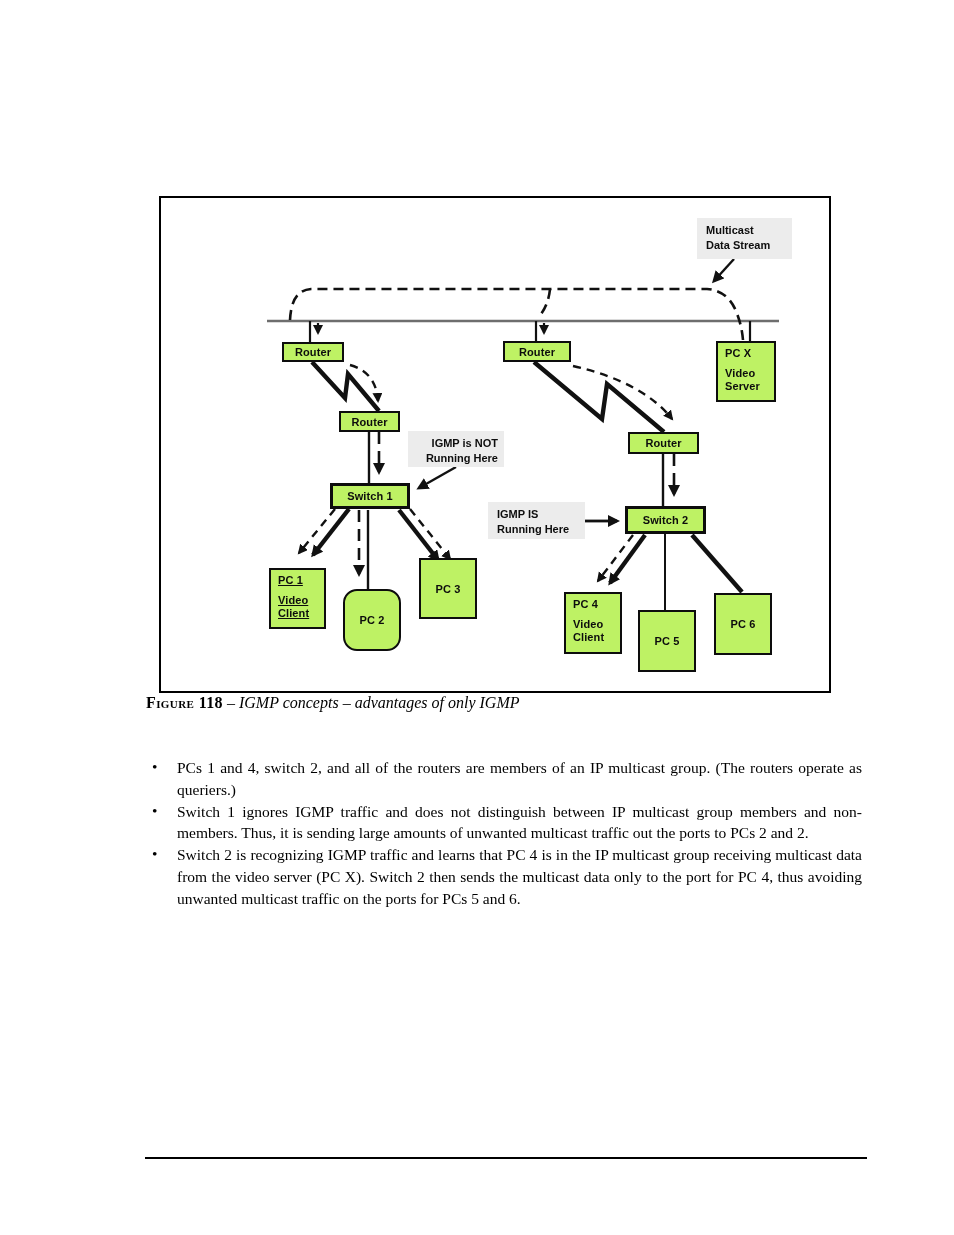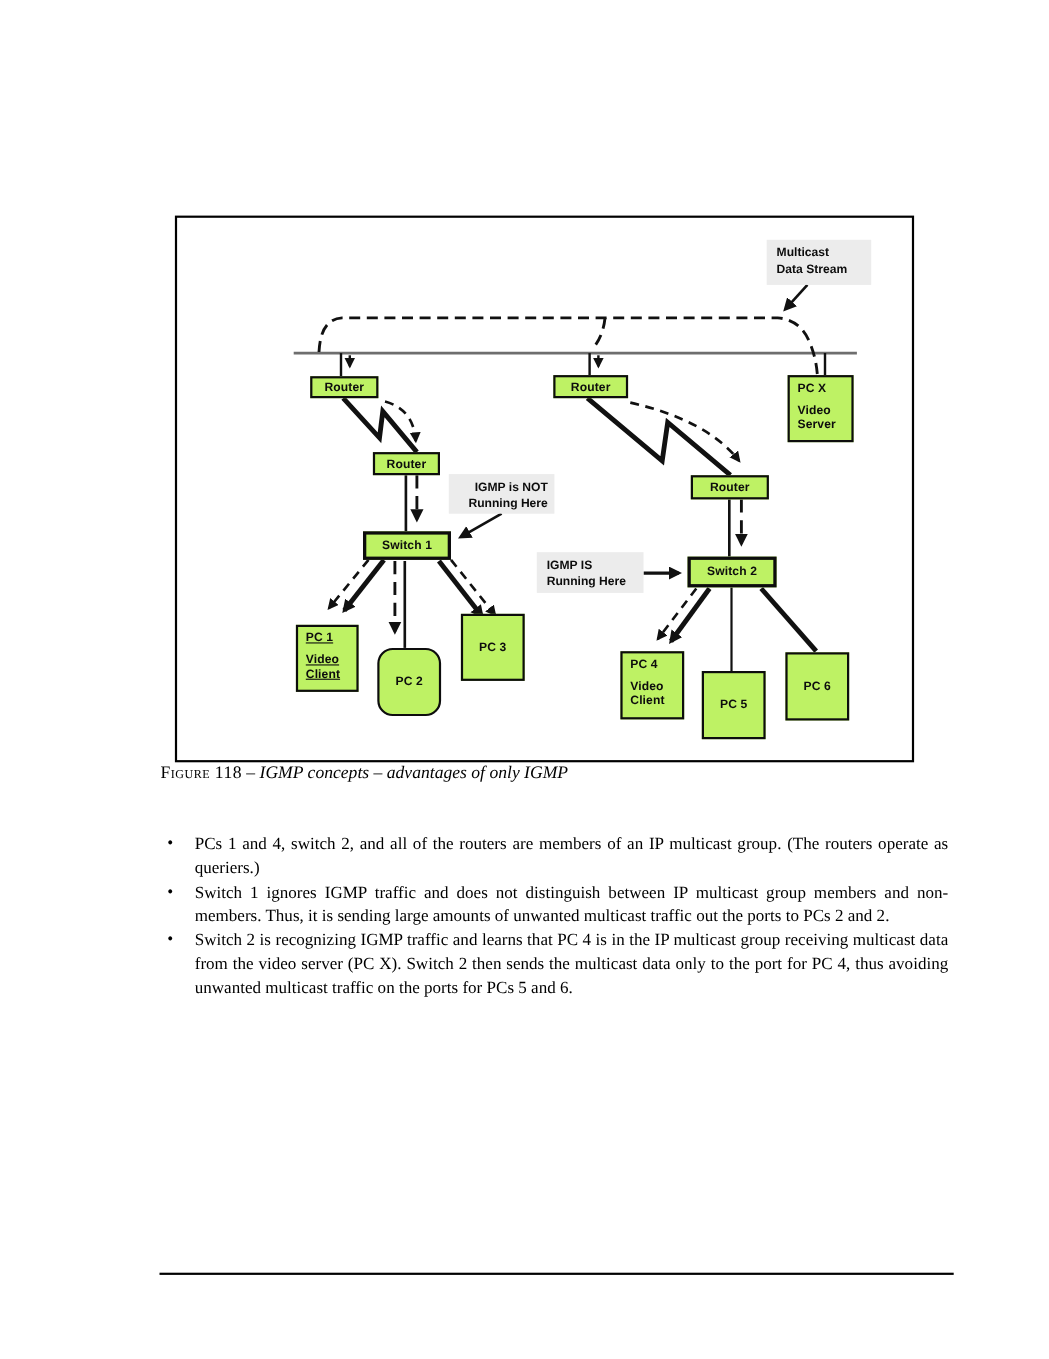--- a/index.html
+++ b/index.html
@@ -19,21 +19,21 @@
   .node.multi { display:block; padding:4px 0 0 7px; line-height:13px; }
   .node.multi .gap { height:7px; }
 
   .callout { position:absolute; background:#ececec; color:#0d0d0d;
              font-family:"Liberation Sans", sans-serif; font-weight:bold; font-size:11px;
              line-height:15px; padding:5px 6px 4px 9px; box-sizing:border-box; z-index:2;
              white-space:nowrap; }
 
   
   .caption { position:absolute; left:146px; top:694px; font-size:16px; white-space:nowrap; }
-  .cap-label { font-weight:normal; font-variant:small-caps; letter-spacing:0.4px; }
+  .cap-label { font-weight:bold; font-variant:small-caps; letter-spacing:0.4px; }
   .cap-rest  { font-style:italic; }
 
   
   .bullets { position:absolute; left:152px; top:757px; width:710px;
              font-size:15.5px; line-height:21.8px; }
   .bullet-item { position:relative; padding-left:25px; text-align:justify; }
   .bullet-item .marker { position:absolute; left:0; top:-1px; }
 
   
   .bottom-rule { position:absolute; left:145px; top:1157px; width:722px; height:2px; background:#000; }

